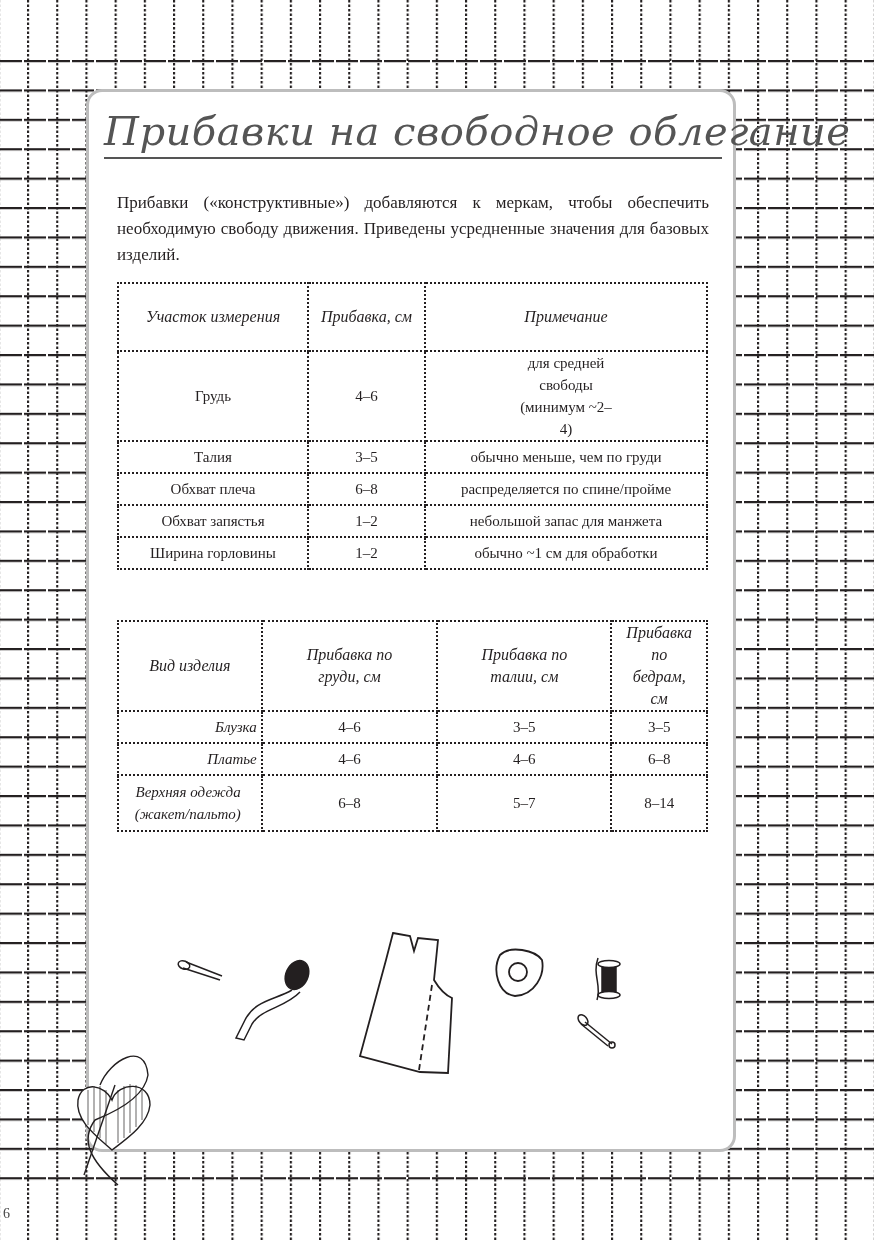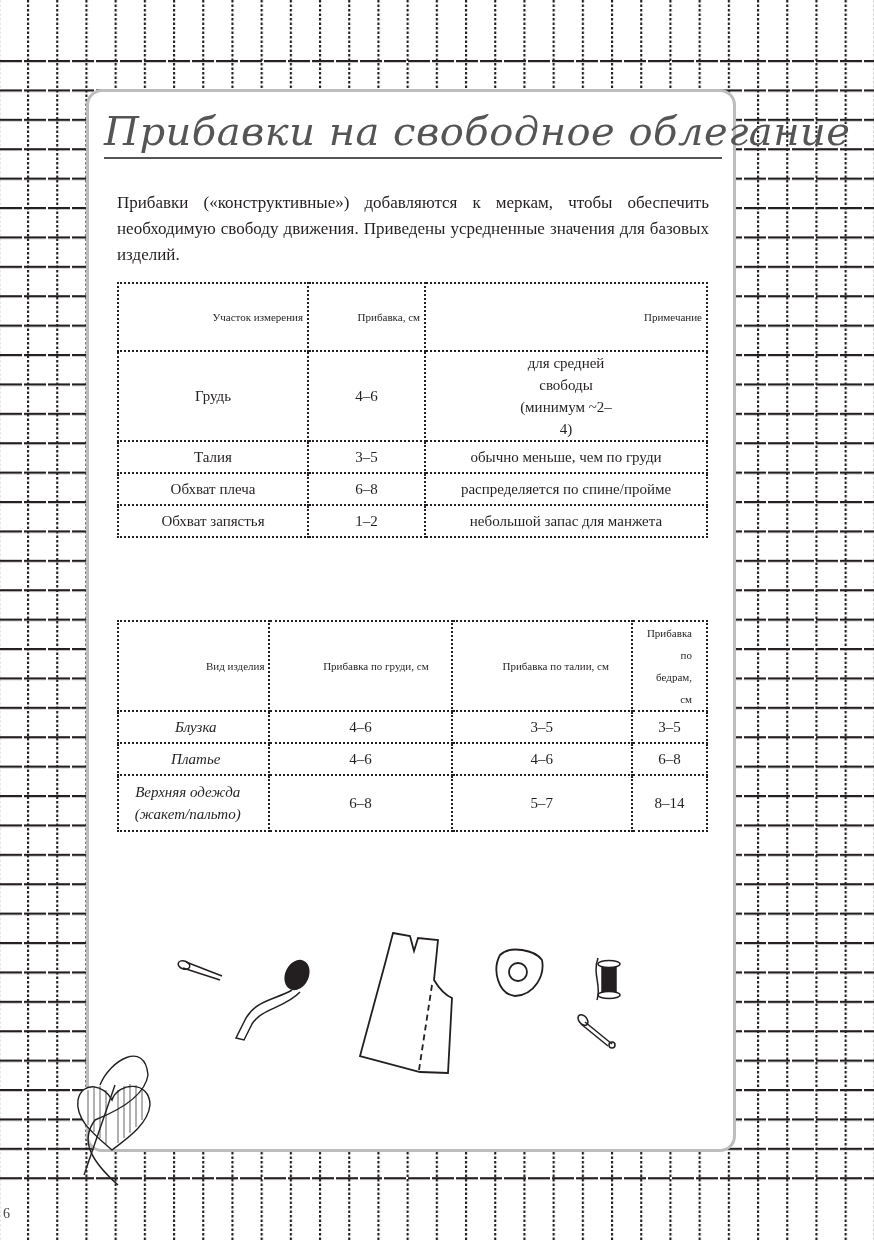--- a/index.html
+++ b/index.html
@@ -35,27 +35,27 @@
       font-size: 17px; line-height: 26px; text-align: justify; margin: 0;
     }
     table.t {
       position: absolute; left: 117px; border-collapse: collapse;
       font-size: 15px; background: #fff;
     }
     table.t td, table.t th {
       border: 2px dotted #231f20; text-align: center; vertical-align: middle;
       padding: 0 4px; font-weight: normal; line-height: 22px;
     }
-    table.t th { font-size: 11px; text-align: right; }
+    table.t th { font-style: italic; font-size: 16px; }
     .t1 { top: 282px; width: 591px; }
     .t1 .c1 { width: 180px; } .t1 .c2 { width: 107px; }
     .t1 td.name { }
     .t2 { top: 620px; width: 591px; }
     .t2 .c1 { width: 148px; } .t2 .c2 { width: 145px; } .t2 .c3 { width: 143px; }
-    .t2 td.name { text-align: center; font-style: italic; padding-left: 8px; }
+    .t2 td.name { text-align: right; font-style: italic; padding-left: 8px; }
     .illus { position: absolute; left: 0; top: 0; width: 874px; height: 1240px; pointer-events: none; }
     .page-num { position: absolute; left: 3px; top: 1206px; font-size: 14px; color: #444; }
   </style>
 </head>
 <body>
 
 <div class="grid">
   <svg width="874" height="1240" xmlns="http://www.w3.org/2000/svg">
     <defs>
       <pattern id="vlines" x="27" y="0" width="29.2" height="1240" patternUnits="userSpaceOnUse">
@@ -96,20 +96,25 @@
   </tr>
   <tr style="height:32px">
     <td class="name">Обхват плеча</td>
     <td>6–8</td>
     <td>распределяется по спине/пройме</td>
   </tr>
   <tr style="height:32px">
     <td class="name">Обхват запястья</td>
     <td>1–2</td>
     <td>небольшой запас для манжета</td>
+  </tr>
+  <tr style="height:32px">
+    <td class="name">Ширина горловины</td>
+    <td>1–2</td>
+    <td>обычно ~1 см для обработки</td>
   </tr>
 </tbody>
   </table>
 
 <table class="t t2">
   <tbody>
       <tr style="height:78px">
     <th class="c1">Вид изделия</th>
     <th class="c2" style="padding:0 22px">Прибавка по груди, см</th>
     <th class="c3" style="padding:0 22px">Прибавка по талии, см</th>

